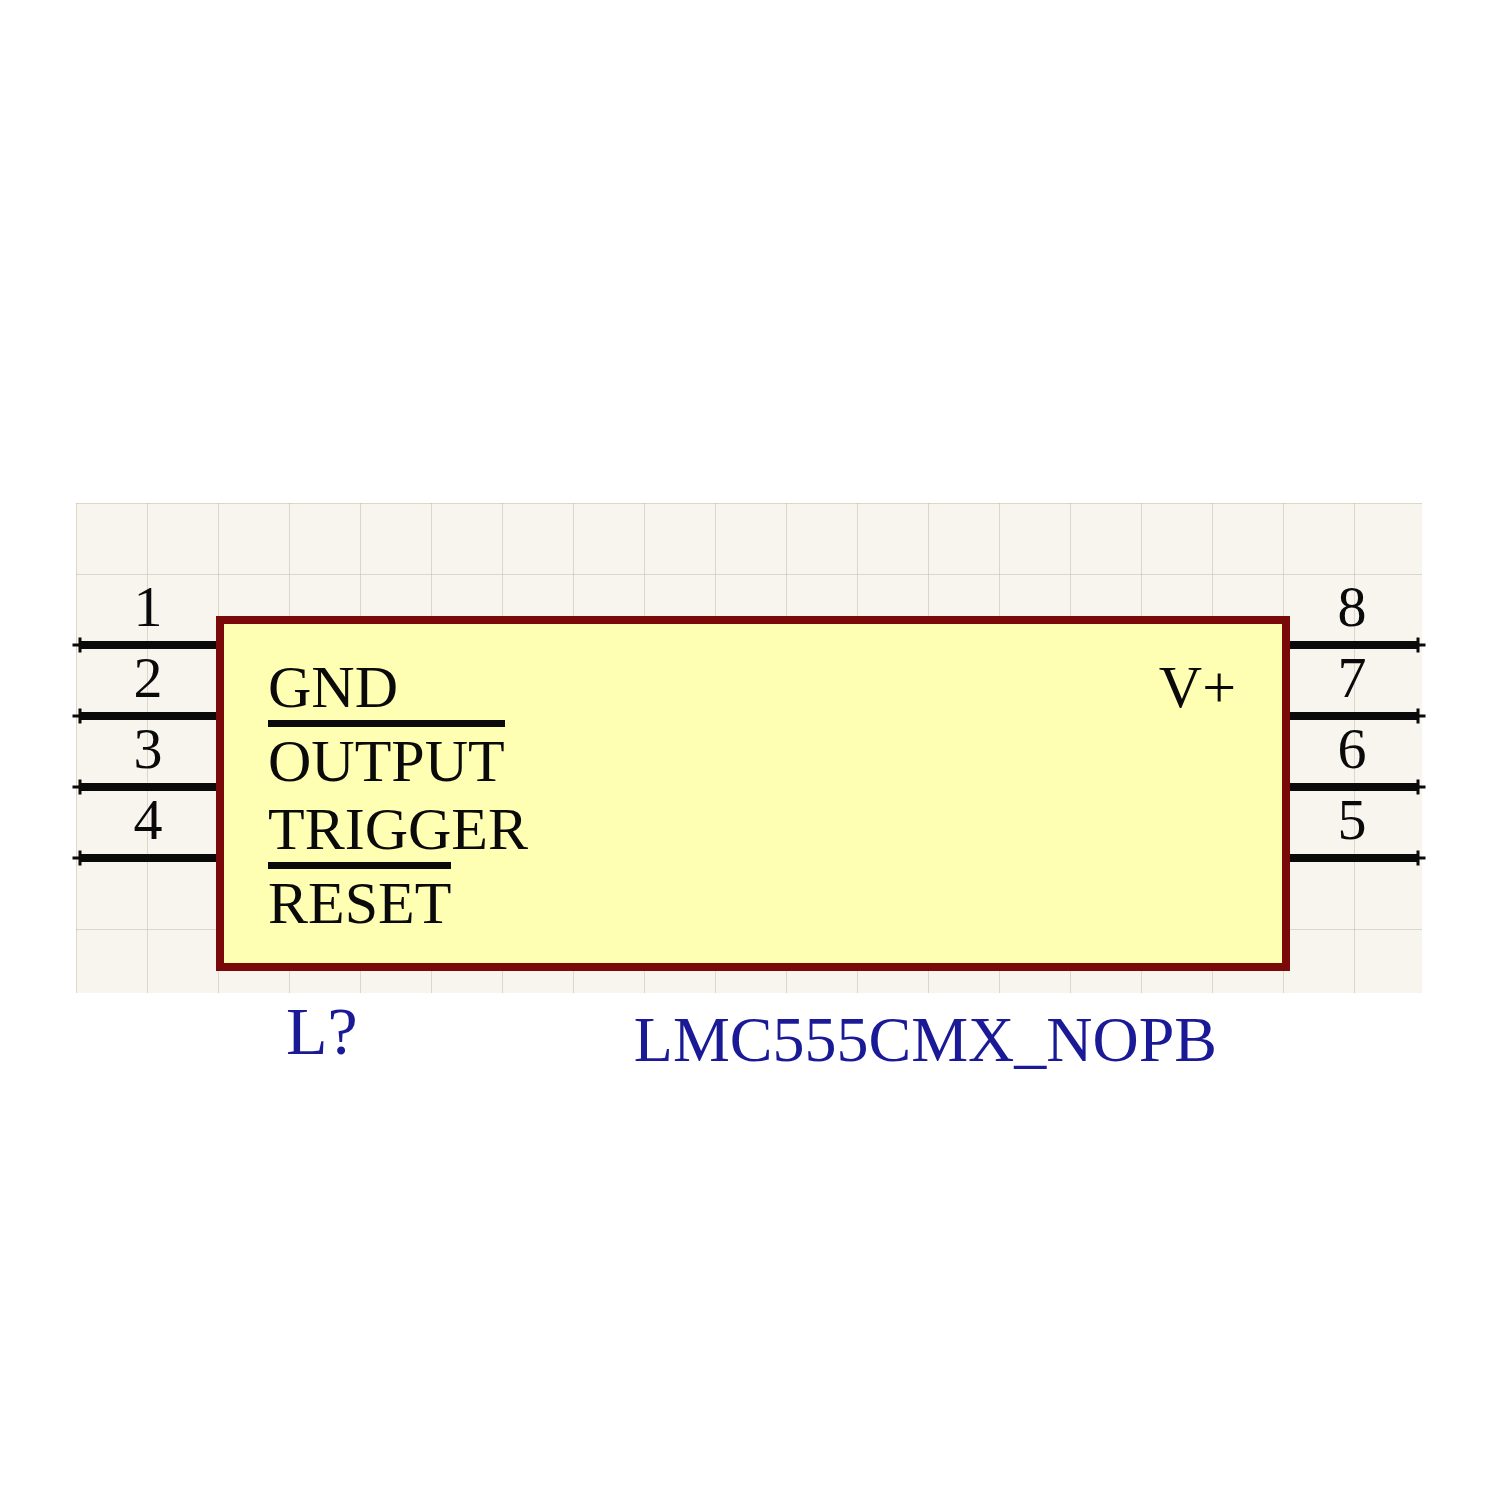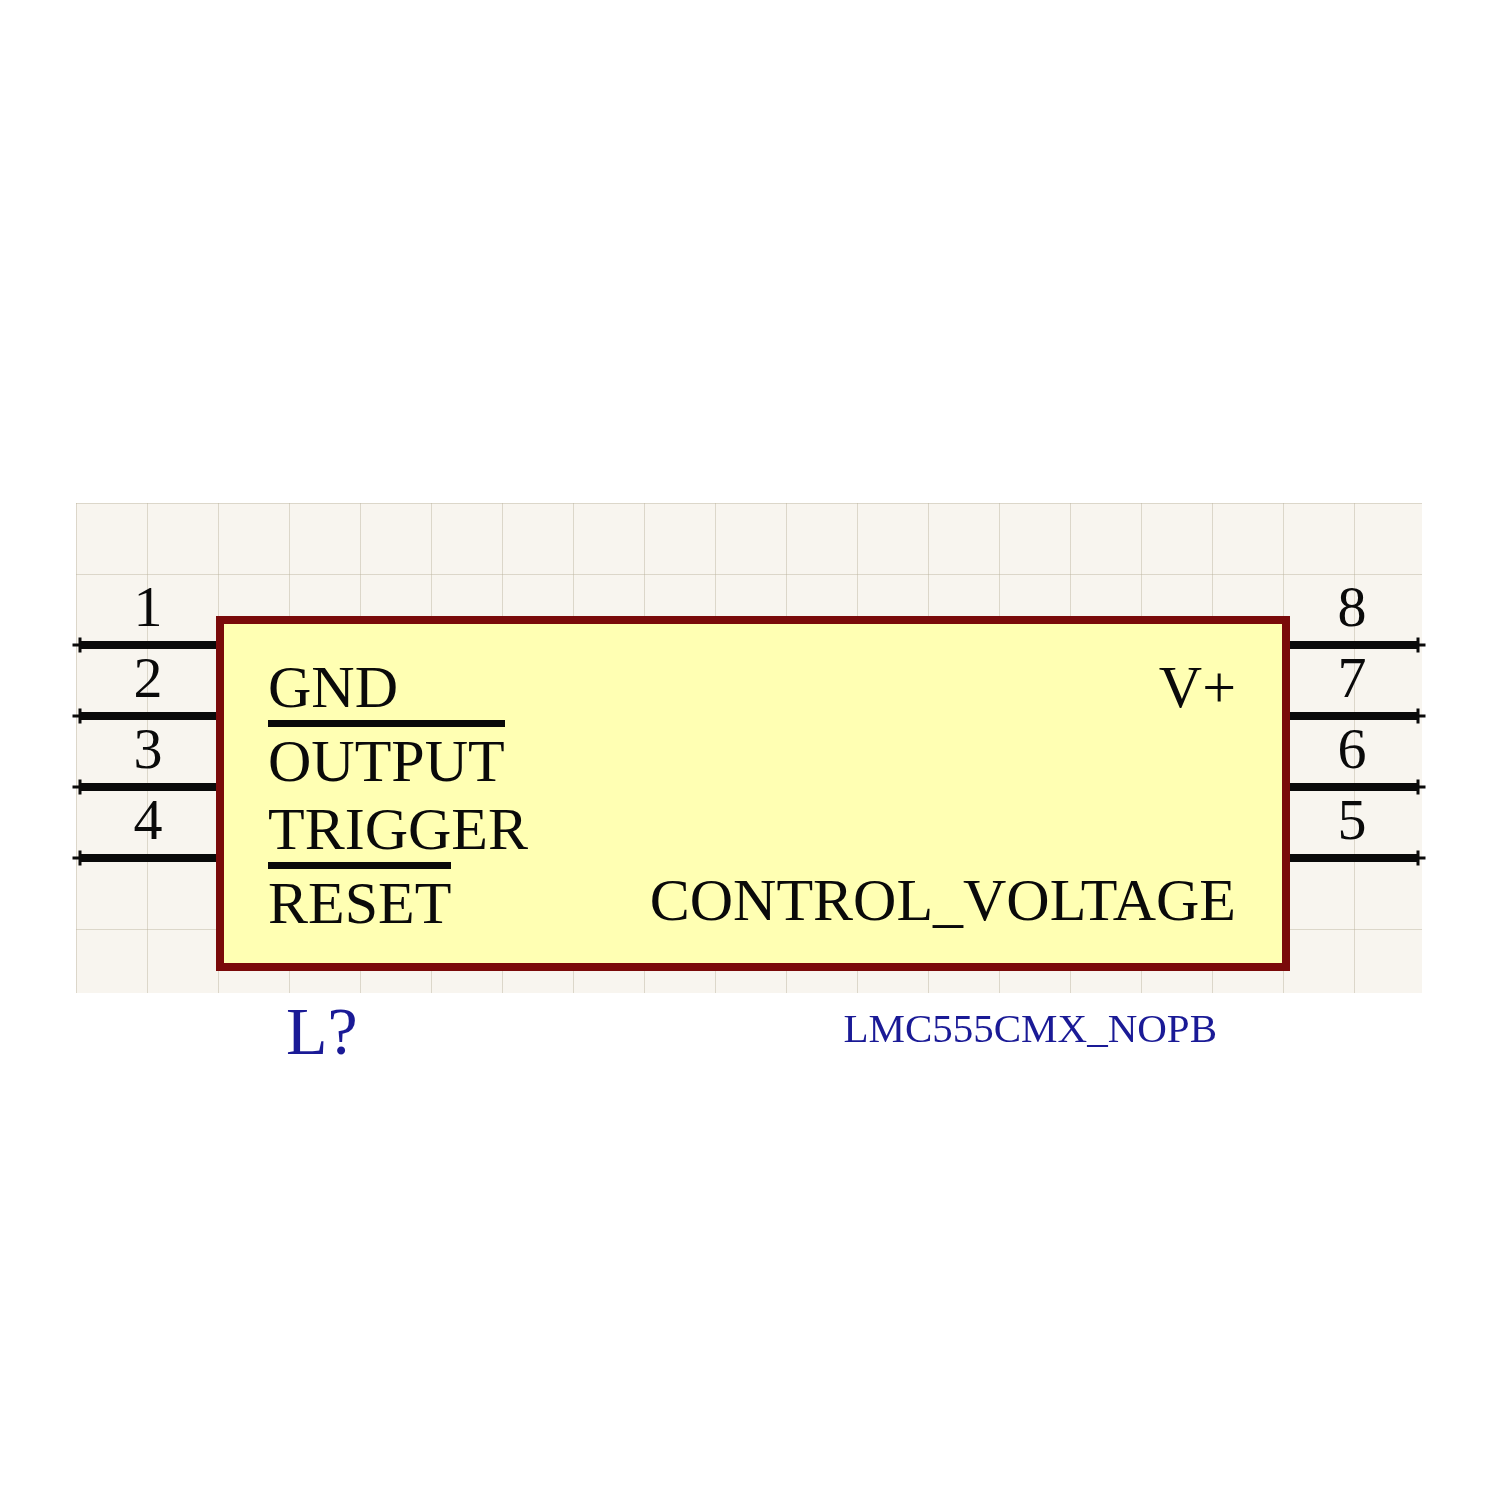--- a/index.html
+++ b/index.html
@@ -23,21 +23,21 @@
   
   .designator{
     position:absolute;
     left:210px;top:494px;
     font-size:68px;line-height:1;
     white-space:nowrap;
   }
   .part-number{
     position:absolute;
     right:205px;top:505px;
-    font-size:41px;line-height:1;
+    font-size:64px;line-height:1;
     white-space:nowrap;
   }
   
   .ic-body{
     position:absolute;
     left:140px;top:71px;           
     width:1074px;height:355px;
     box-sizing:border-box;
     border:8px solid #7a0a0a;
     background:#ffffb3;
@@ -91,21 +91,20 @@
 <div class="canvas" style="background-color: rgb(248, 245, 239);">
   <div class="designator" style="color: rgb(26, 26, 150);">L?</div>
   <div class="part-number" style="color: rgb(26, 26, 150);">LMC555CMX_NOPB</div>
 
   <div class="ic-body" id="ic-body" style="background: rgb(255, 255, 179); border-color: rgb(122, 10, 10);">
       <div class="pin-label left-side" style="top: 63px;"><span class="nm">GND</span></div>
       <div class="pin-label left-side" style="top: 134px;"><span class="nm overline">OUTPUT</span></div>
       <div class="pin-label left-side" style="top: 205px;"><span class="nm">TRIGGER</span></div>
       <div class="pin-label left-side" style="top: 276px;"><span class="nm overline">RESET</span></div>
       <div class="pin-label right-side" style="top: 63px;"><span class="nm">V+</span></div>
-      <div class="pin-label right-side" style="top: 276px;"><span class="nm">CONTROL_VOLTAGE</span></div>
     </div>
 
   <div id="pins-layer">
       <div class="pin-line left-side" style="top: 138px; left: 4px; width: 136px;">
         <span class="cross"></span>
       </div>
       <div class="pin-number" style="left: 72px; top: 133px;">1</div>
       <div class="pin-line left-side" style="top: 209px; left: 4px; width: 136px;">
         <span class="cross"></span>
       </div>

